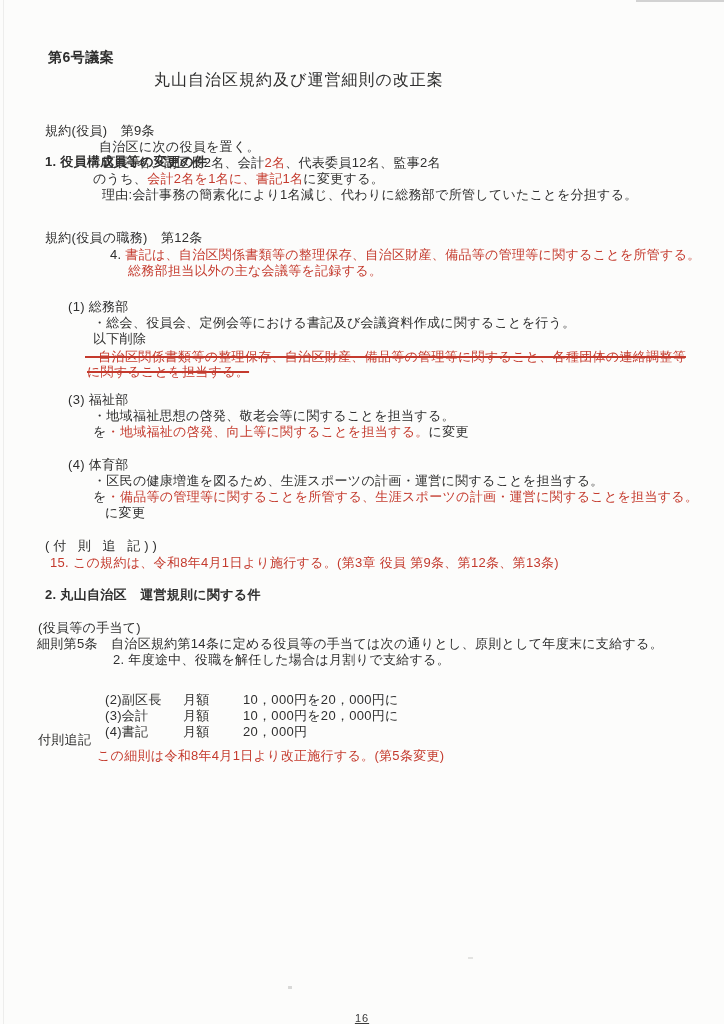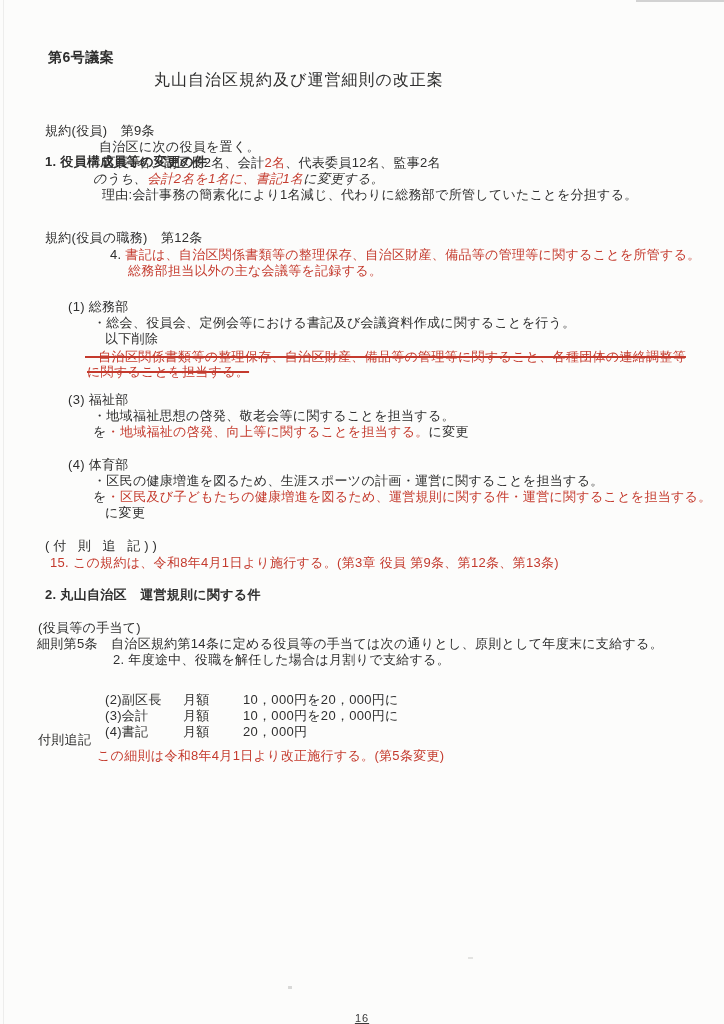--- a/index.html
+++ b/index.html
@@ -55,49 +55,49 @@
   <div class="line title-line" style="left:154px; top:72px;">丸山自治区規約及び運営細則の改正案</div>
 
   <div class="line bold" style="left:45px; top:106px;margin-top:48px;">1. 役員構成員等の変更の件</div>
   <div class="line" style="left:45px; top:123px;">規約(役員)　第9条</div>
   <div class="line" style="left:99px; top:139px;">自治区に次の役員を置く。</div>
 
   <div class="line" style="left:103px; top:155px;">
     <span>区長1名、副区長2名、会計</span><span class="red">2名</span><span>、代表委員12名、監事2名</span>
   </div>
 
-  <div class="line" style="left:93px; top:171px;font-style:italic;">
+  <div class="line" style="left:93px; top:171px;">
     <span>のうち、</span><span class="red">会計2名を1名に、書記1名</span><span>に変更する。</span>
   </div>
 
   <div class="line" style="left:102px; top:187px;">理由:会計事務の簡素化により1名減じ、代わりに総務部で所管していたことを分担する。</div>
 
   <div class="line" style="left:45px; top:230px;">規約(役員の職務)　第12条</div>
 
   <div class="line" style="left:110px; top:247px;">
     <span>4. </span><span class="red">書記は、自治区関係書類等の整理保存、自治区財産、備品等の管理等に関することを所管する。</span>
   </div>
   <div class="line red" style="left:128px; top:263px;">総務部担当以外の主な会議等を記録する。</div>
 
   <div class="line" style="left:68px; top:299px;">(1) 総務部</div>
   <div class="line" style="left:93px; top:315px;text-align:right;">・総会、役員会、定例会等における書記及び会議資料作成に関することを行う。</div>
-  <div class="line" style="left:105px; top:331px;">以下削除</div>
+  <div class="line" style="left:93px; top:331px;">以下削除</div>
   <div class="line red strike" style="left:85px; top:349px;">―自治区関係書類等の整理保存、自治区財産、備品等の管理等に関すること、各種団体の連絡調整等</div>
   <div class="line red strike" style="left:87px; top:364px;">に関することを担当する。</div>
 
   <div class="line" style="left:68px; top:392px;">(3) 福祉部</div>
   <div class="line" style="left:93px; top:408px;">・地域福祉思想の啓発、敬老会等に関することを担当する。</div>
   <div class="line" style="left:93px; top:424px;">
     <span>を</span><span class="red">・地域福祉の啓発、向上等に関することを担当する。</span><span>に変更</span>
   </div>
 
   <div class="line" style="left:68px; top:457px;">(4) 体育部</div>
   <div class="line" style="left:93px; top:473px;">・区民の健康増進を図るため、生涯スポーツの計画・運営に関することを担当する。</div>
   <div class="line" style="left:93px; top:489px;">
-    <span>を</span><span class="red">・区民及び子どもたちの健康増進を図るため、運営規則に関する件・運営に関することを担当する。</span>
+    <span>を</span><span class="red">・備品等の管理等に関することを所管する、生涯スポーツの計画・運営に関することを担当する。</span>
   </div>
   <div class="line" style="left:105px; top:505px;">に変更</div>
 
   <div class="line" style="left:45px; top:538px; letter-spacing:4px;">(付 則 追 記))</div>
   <div class="line red" style="left:50px; top:555px;">15. この規約は、令和8年4月1日より施行する。(第3章 役員 第9条、第12条、第13条)</div>
 
   <div class="line bold" style="left:45px; top:587px;">2. 丸山自治区　運営規則に関する件</div>
   <div class="line" style="left:38px; top:620px;">(役員等の手当て)</div>
   <div class="line" style="left:37px; top:636px;">細則第5条　自治区規約第14条に定める役員等の手当ては次の通りとし、原則として年度末に支給する。</div>
   <div class="line" style="left:113px; top:652px;">2. 年度途中、役職を解任した場合は月割りで支給する。</div>

